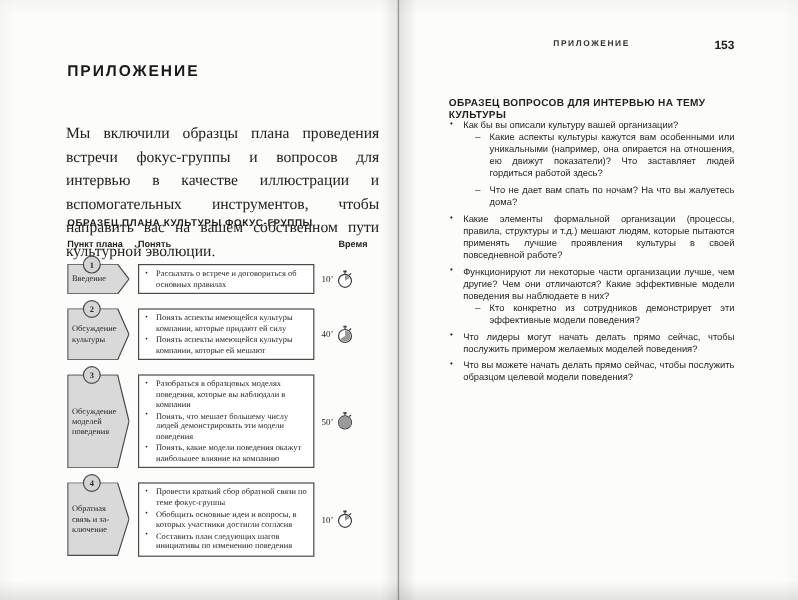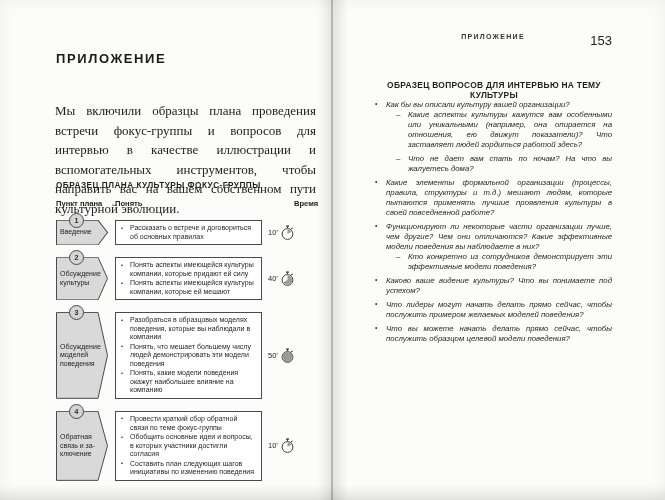--- a/index.html
+++ b/index.html
@@ -39,23 +39,23 @@
   .plan-title{
     position:absolute;left:56px;top:181px;
     font-size:8.2px;font-weight:bold;letter-spacing:.5px;
   }
   .plan-head{
     position:absolute;left:56px;top:199px;width:290px;
     display:flex;font-size:7.6px;font-weight:bold;
   }
   .ph-stage{width:59px;}
   .ph-tasks{width:152px;}
-  .ph-time{margin-left:27px;}
+  .ph-time{margin-left:15px;}
   .plan-rows{position:absolute;left:56px;top:208px;width:250px;}
-  .trow{display:flex;align-items:stretch;margin-top:12px;}
+  .trow{display:flex;align-items:stretch;margin-top:12px;font-family:Liberation Serif, serif;}
   .stage-col{position:relative;width:52px;flex:none;}
   .stage-arrow{position:absolute;inset:0;width:100%;height:100%;}
   .stage-label{
     position:absolute;left:4px;right:11px;top:0;bottom:0;
     display:flex;align-items:center;
     font-size:7px;line-height:1.22;color:#1f1f1f;
   }
   .step-num{
     position:absolute;left:13px;top:-7px;width:13px;height:13px;z-index:2;
     border:1px solid #4a4a4a;border-radius:50%;background:#d4d4d4;
@@ -75,27 +75,27 @@
     flex:none;margin-left:6px;display:flex;align-items:center;gap:3px;
     font-size:7.5px;white-space:nowrap;
   }
 
   
   .running-head{
     position:absolute;left:40px;right:53px;top:33px;text-align:center;
     font-size:7px;letter-spacing:1.3px;color:#333;font-weight:bold;
   }
   .page-num{
-    position:absolute;right:53px;top:33px;font-size:13px;color:#222;font-weight:normal;margin-left:47px;
+    position:absolute;right:53px;top:33px;font-size:10px;color:#222;font-weight:bold;margin-left:47px;
   }
   .rp-heading{
     position:absolute;left:40px;top:80px;width:240px;
-    font-size:8.4px;font-weight:bold;letter-spacing:.3px;text-align:center;
-  }
-  .q-list{position:absolute;left:40px;top:100px;width:238px;font-style:italic;}
+    font-size:8.4px;font-weight:bold;letter-spacing:.3px;
+  }
+  .q-list{position:absolute;left:40px;top:100px;width:238px;}
   .q-item{margin-bottom:4.5px;}
   .q-main{position:relative;padding-left:12px;font-size:7.8px;line-height:1.26;text-align:justify;}
   .q-bullet{position:absolute;left:1px;top:0;font-size:6.5px;}
   .q-sub{position:relative;padding-left:34px;font-size:7.8px;line-height:1.26;text-align:justify;margin-top:.5px;}
   .q-dash{position:absolute;left:22px;top:0;}
 </style>
 </head>
 <body>
 
 <div class="spread">
@@ -267,26 +267,20 @@
         <div class="q-item">
     <div class="q-main">
       <span class="q-bullet">•</span>
       <span>Функционируют ли некоторые части организации лучше, чем другие? Чем они отличаются? Какие эффективные модели поведения вы наблюдаете в них?</span>
     </div>
   <div class="q-sub"><span class="q-dash">–</span><span>Кто конкретно из сотрудников демонстрирует эти эффективные модели поведения?</span></div>
         </div>
         <div class="q-item">
     <div class="q-main">
       <span class="q-bullet">•</span>
-      <span>Каково ваше видение культуры? Что вы понимаете под успехом?</span>
-    </div>
-  </div>
-        <div class="q-item">
-    <div class="q-main">
-      <span class="q-bullet">•</span>
       <span>Что лидеры могут начать делать прямо сейчас, чтобы послужить примером желаемых моделей поведения?</span>
     </div>
   </div>
         <div class="q-item">
     <div class="q-main">
       <span class="q-bullet">•</span>
       <span>Что вы можете начать делать прямо сейчас, чтобы послужить образцом целевой модели поведения?</span>
     </div>
   </div>
       </div>

